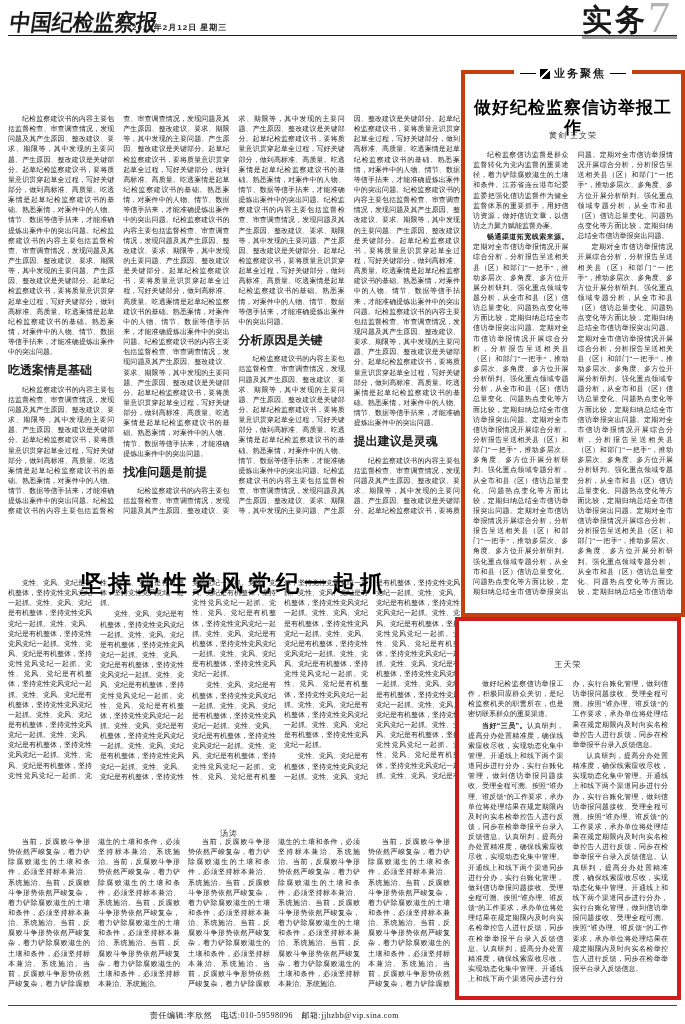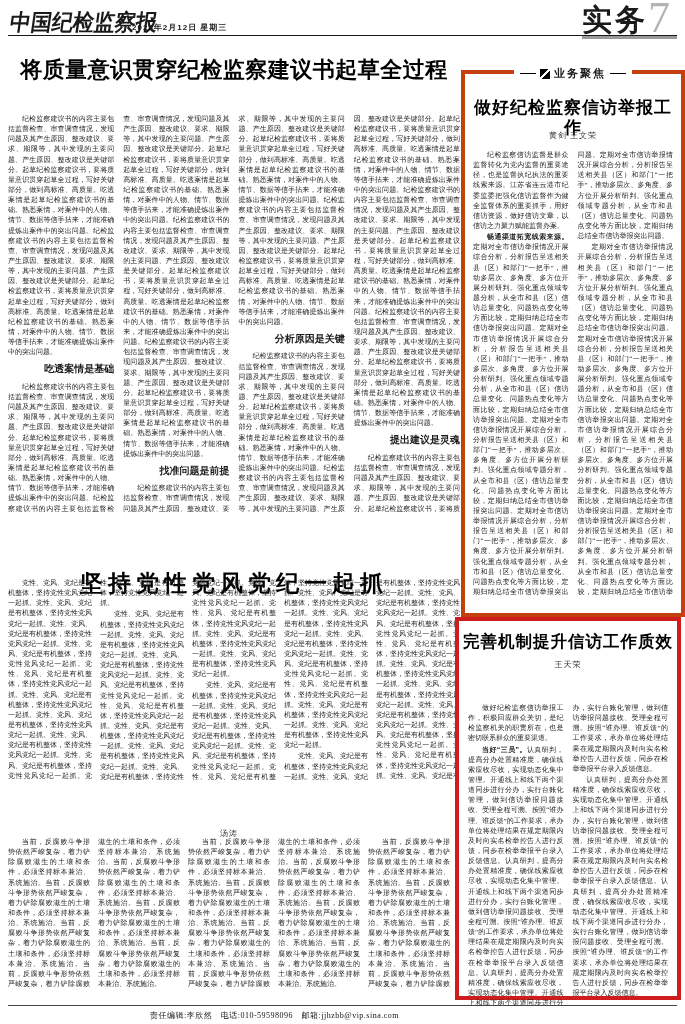--- a/index.html
+++ b/index.html
@@ -14,42 +14,42 @@
   .page-number{position:absolute;left:648px;top:-8px;font-size:44px;font-weight:400;color:#b4b4b4;}
   .mh-rule{position:absolute;left:8px;right:8px;top:35px;height:1px;background:#1a1a1a;}
   .sec-underline{position:absolute;left:582px;width:95px;top:36px;height:3px;background:#9a9a9a;}
   
   .headline{position:absolute;text-align:center;font-weight:900;color:#000;line-height:1.15;}
   .byline{position:absolute;text-align:center;font-size:8px;color:#333;letter-spacing:1px;}
   .body-cols{position:absolute;column-gap:9px;column-fill:auto;overflow:hidden;
              text-align:justify;font-size:7px;line-height:1.45;color:#1c1c1c;}
   .body-cols p{margin:0 0 1px 0;text-indent:2em;}
   .body-cols p b{font-family:"Liberation Sans",sans-serif;font-weight:700;}
-  .body-cols h4.sub{text-align:right;font-size:10px;margin:5px 0;font-weight:700;text-indent:0;
+  .body-cols h4.sub{text-align:left;font-size:12px;margin:5px 0;font-weight:700;text-indent:0;
              font-family:"Liberation Sans",sans-serif;break-inside:avoid;}
   
   .t-main{left:8px;top:57px;width:452px;font-size:22px;letter-spacing:0.5px;}
   .b-main{left:8px;top:96px;width:452px;}
   .c-main{left:8px;top:114px;width:452px;height:408px;column-count:4;}
   
   .biz-box{position:absolute;left:461px;top:70px;width:216px;height:539px;border:4px solid #c2410c;background:#fff;}
   .kicker{position:absolute;left:50%;top:-8px;transform:translateX(-50%);background:#fff;padding:0 6px;
           display:flex;align-items:center;gap:4px;white-space:nowrap;
           font-size:11px;font-weight:700;letter-spacing:2px;}
   .kick-dash{display:inline-block;width:16px;height:1px;background:#000;}
   .kick-icon{display:inline-block;width:10px;height:10px;background:#000;
           background-image:linear-gradient(135deg,transparent 42%,#fff 42%,#fff 58%,transparent 58%);}
   .t-biz{left:8px;top:24px;width:200px;font-size:17px;letter-spacing:1px;}
   .b-biz{left:8px;top:56px;width:200px;}
   .c-biz{left:8px;top:76px;width:200px;height:452px;column-count:2;}
   
   .red-box{position:absolute;left:455px;top:617px;width:218px;height:375px;border:4px solid #cf1d1d;background:#fff;}
   .t-red{left:4px;top:12px;width:210px;font-size:16.5px;letter-spacing:1px;}
   .b-red{left:4px;top:38px;width:210px;}
-  .c-red{left:9px;top:58px;width:200px;height:306px;column-count:2;margin-top:24px;}
+  .c-red{left:9px;top:58px;width:200px;height:306px;column-count:2;}
   
   .t-party{left:8px;top:531px;width:452px;font-size:23px;letter-spacing:5px;margin-top:40px;}
   .b-party{left:8px;top:562px;width:452px;}
   .c-party{left:8px;top:578px;width:452px;height:208px;column-count:5;column-gap:8px;}
   
   .t-soil{left:8px;top:793px;width:442px;font-size:21px;letter-spacing:2px;}
   .b-soil{left:8px;top:821px;width:442px;margin-top:7px;}
   .c-soil{left:8px;top:837px;width:442px;height:153px;column-count:5;column-gap:8px;}
   
   .footer-rule{position:absolute;left:8px;right:8px;top:1005px;height:1px;background:#444;}
@@ -61,21 +61,20 @@
 
 <div class="page">
 
   <div class="logo">中国纪检监察报</div>
   <div class="mh-date">2025年2月12日  星期三</div>
   <div class="section-label">实务</div>
   <div class="page-number">7</div>
   <div class="mh-rule"></div>
   <div class="sec-underline"></div>
 
-  <div class="headline t-main">将质量意识贯穿纪检监察建议书起草全过程</div>
   <div class="body-cols c-main">
       <p>纪检监察建议书的内容主要包括监督检查、审查调查情况，发现问题及其产生原因、整改建议、要求、期限等，其中发现的主要问题、产生原因、整改建议是关键部分。起草纪检监察建议书，要将质量意识贯穿起草全过程，写好关键部分，做到高标准、高质量。吃透案情是起草纪检监察建议书的基础。熟悉案情，对案件中的人物、情节、数据等信手拈来，才能准确提炼出案件中的突出问题。纪检监察建议书的内容主要包括监督检查、审查调查情况，发现问题及其产生原因、整改建议、要求、期限等，其中发现的主要问题、产生原因、整改建议是关键部分。起草纪检监察建议书，要将质量意识贯穿起草全过程，写好关键部分，做到高标准、高质量。吃透案情是起草纪检监察建议书的基础。熟悉案情，对案件中的人物、情节、数据等信手拈来，才能准确提炼出案件中的突出问题。</p>
       <h4 class="sub">吃透案情是基础</h4>
       <p>纪检监察建议书的内容主要包括监督检查、审查调查情况，发现问题及其产生原因、整改建议、要求、期限等，其中发现的主要问题、产生原因、整改建议是关键部分。起草纪检监察建议书，要将质量意识贯穿起草全过程，写好关键部分，做到高标准、高质量。吃透案情是起草纪检监察建议书的基础。熟悉案情，对案件中的人物、情节、数据等信手拈来，才能准确提炼出案件中的突出问题。纪检监察建议书的内容主要包括监督检查、审查调查情况，发现问题及其产生原因、整改建议、要求、期限等，其中发现的主要问题、产生原因、整改建议是关键部分。起草纪检监察建议书，要将质量意识贯穿起草全过程，写好关键部分，做到高标准、高质量。吃透案情是起草纪检监察建议书的基础。熟悉案情，对案件中的人物、情节、数据等信手拈来，才能准确提炼出案件中的突出问题。纪检监察建议书的内容主要包括监督检查、审查调查情况，发现问题及其产生原因、整改建议、要求、期限等，其中发现的主要问题、产生原因、整改建议是关键部分。起草纪检监察建议书，要将质量意识贯穿起草全过程，写好关键部分，做到高标准、高质量。吃透案情是起草纪检监察建议书的基础。熟悉案情，对案件中的人物、情节、数据等信手拈来，才能准确提炼出案件中的突出问题。纪检监察建议书的内容主要包括监督检查、审查调查情况，发现问题及其产生原因、整改建议、要求、期限等，其中发现的主要问题、产生原因、整改建议是关键部分。起草纪检监察建议书，要将质量意识贯穿起草全过程，写好关键部分，做到高标准、高质量。吃透案情是起草纪检监察建议书的基础。熟悉案情，对案件中的人物、情节、数据等信手拈来，才能准确提炼出案件中的突出问题。</p>
       <h4 class="sub">找准问题是前提</h4>
       <p>纪检监察建议书的内容主要包括监督检查、审查调查情况，发现问题及其产生原因、整改建议、要求、期限等，其中发现的主要问题、产生原因、整改建议是关键部分。起草纪检监察建议书，要将质量意识贯穿起草全过程，写好关键部分，做到高标准、高质量。吃透案情是起草纪检监察建议书的基础。熟悉案情，对案件中的人物、情节、数据等信手拈来，才能准确提炼出案件中的突出问题。纪检监察建议书的内容主要包括监督检查、审查调查情况，发现问题及其产生原因、整改建议、要求、期限等，其中发现的主要问题、产生原因、整改建议是关键部分。起草纪检监察建议书，要将质量意识贯穿起草全过程，写好关键部分，做到高标准、高质量。吃透案情是起草纪检监察建议书的基础。熟悉案情，对案件中的人物、情节、数据等信手拈来，才能准确提炼出案件中的突出问题。</p>
       <h4 class="sub">分析原因是关键</h4>
       <p>纪检监察建议书的内容主要包括监督检查、审查调查情况，发现问题及其产生原因、整改建议、要求、期限等，其中发现的主要问题、产生原因、整改建议是关键部分。起草纪检监察建议书，要将质量意识贯穿起草全过程，写好关键部分，做到高标准、高质量。吃透案情是起草纪检监察建议书的基础。熟悉案情，对案件中的人物、情节、数据等信手拈来，才能准确提炼出案件中的突出问题。纪检监察建议书的内容主要包括监督检查、审查调查情况，发现问题及其产生原因、整改建议、要求、期限等，其中发现的主要问题、产生原因、整改建议是关键部分。起草纪检监察建议书，要将质量意识贯穿起草全过程，写好关键部分，做到高标准、高质量。吃透案情是起草纪检监察建议书的基础。熟悉案情，对案件中的人物、情节、数据等信手拈来，才能准确提炼出案件中的突出问题。纪检监察建议书的内容主要包括监督检查、审查调查情况，发现问题及其产生原因、整改建议、要求、期限等，其中发现的主要问题、产生原因、整改建议是关键部分。起草纪检监察建议书，要将质量意识贯穿起草全过程，写好关键部分，做到高标准、高质量。吃透案情是起草纪检监察建议书的基础。熟悉案情，对案件中的人物、情节、数据等信手拈来，才能准确提炼出案件中的突出问题。纪检监察建议书的内容主要包括监督检查、审查调查情况，发现问题及其产生原因、整改建议、要求、期限等，其中发现的主要问题、产生原因、整改建议是关键部分。起草纪检监察建议书，要将质量意识贯穿起草全过程，写好关键部分，做到高标准、高质量。吃透案情是起草纪检监察建议书的基础。熟悉案情，对案件中的人物、情节、数据等信手拈来，才能准确提炼出案件中的突出问题。</p>
       <h4 class="sub">提出建议是灵魂</h4>
       <p>纪检监察建议书的内容主要包括监督检查、审查调查情况，发现问题及其产生原因、整改建议、要求、期限等，其中发现的主要问题、产生原因、整改建议是关键部分。起草纪检监察建议书，要将质量意识贯穿起草全过程，写好关键部分，做到高标准、高质量。吃透案情是起草纪检监察建议书的基础。熟悉案情，对案件中的人物、情节、数据等信手拈来，才能准确提炼出案件中的突出问题。纪检监察建议书的内容主要包括监督检查、审查调查情况，发现问题及其产生原因、整改建议、要求、期限等，其中发现的主要问题、产生原因、整改建议是关键部分。起草纪检监察建议书，要将质量意识贯穿起草全过程，写好关键部分，做到高标准、高质量。吃透案情是起草纪检监察建议书的基础。熟悉案情，对案件中的人物、情节、数据等信手拈来，才能准确提炼出案件中的突出问题。纪检监察建议书的内容主要包括监督检查、审查调查情况，发现问题及其产生原因、整改建议、要求、期限等，其中发现的主要问题、产生原因、整改建议是关键部分。起草纪检监察建议书，要将质量意识贯穿起草全过程，写好关键部分，做到高标准、高质量。吃透案情是起草纪检监察建议书的基础。熟悉案情，对案件中的人物、情节、数据等信手拈来，才能准确提炼出案件中的突出问题。纪检监察建议书的内容主要包括监督检查、审查调查情况，发现问题及其产生原因、整改建议、要求、期限等，其中发现的主要问题、产生原因、整改建议是关键部分。起草纪检监察建议书，要将质量意识贯穿起草全过程，写好关键部分，做到高标准、高质量。吃透案情是起草纪检监察建议书的基础。熟悉案情，对案件中的人物、情节、数据等信手拈来，才能准确提炼出案件中的突出问题。纪检监察建议书的内容主要包括监督检查、审查调查情况，发现问题及其产生原因、整改建议、要求、期限等，其中发现的主要问题、产生原因、整改建议是关键部分。起草纪检监察建议书，要将质量意识贯穿起草全过程，写好关键部分，做到高标准、高质量。吃透案情是起草纪检监察建议书的基础。熟悉案情，对案件中的人物、情节、数据等信手拈来，才能准确提炼出案件中的突出问题。</p>
@@ -84,21 +83,21 @@
   <div class="biz-box">
     <div class="kicker">
       <span class="kick-dash"></span>
       <span class="kick-icon"></span>
       <span>业务聚焦</span>
       <span class="kick-dash"></span>
     </div>
     <div class="headline t-biz">做好纪检监察信访举报工作</div>
     <div class="byline b-biz">黄剑 王文荣</div>
     <div class="body-cols c-biz">
-        <p>纪检监察信访监督是群众监督转化为党内监督的重要途径，也是监督执纪执法的重要线索来源。江苏省连云港市纪委监委把强化信访监督作为健全监督体系的重要抓手，用好信访资源，做好信访文章，以信访之力聚力赋能监督办案。</p>
+        <p>纪检监察信访监督是群众监督转化为党内监督的重要途径，着力铲除腐败滋生的土壤和条件。江苏省连云港市纪委监委把强化信访监督作为健全监督体系的重要抓手，用好信访资源，做好信访文章，以信访之力聚力赋能监督办案。</p>
         <p><b>畅通渠道拓宽线索来源。</b>定期对全市信访举报情况开展综合分析，分析报告呈送相关县（区）和部门“一把手”，推动多层次、多角度、多方位开展分析研判。强化重点领域专题分析，从全市和县（区）信访总量变化、问题热点变化等方面比较，定期归纳总结全市信访举报突出问题。定期对全市信访举报情况开展综合分析，分析报告呈送相关县（区）和部门“一把手”，推动多层次、多角度、多方位开展分析研判。强化重点领域专题分析，从全市和县（区）信访总量变化、问题热点变化等方面比较，定期归纳总结全市信访举报突出问题。定期对全市信访举报情况开展综合分析，分析报告呈送相关县（区）和部门“一把手”，推动多层次、多角度、多方位开展分析研判。强化重点领域专题分析，从全市和县（区）信访总量变化、问题热点变化等方面比较，定期归纳总结全市信访举报突出问题。定期对全市信访举报情况开展综合分析，分析报告呈送相关县（区）和部门“一把手”，推动多层次、多角度、多方位开展分析研判。强化重点领域专题分析，从全市和县（区）信访总量变化、问题热点变化等方面比较，定期归纳总结全市信访举报突出问题。定期对全市信访举报情况开展综合分析，分析报告呈送相关县（区）和部门“一把手”，推动多层次、多角度、多方位开展分析研判。强化重点领域专题分析，从全市和县（区）信访总量变化、问题热点变化等方面比较，定期归纳总结全市信访举报突出问题。</p>
         <p>定期对全市信访举报情况开展综合分析，分析报告呈送相关县（区）和部门“一把手”，推动多层次、多角度、多方位开展分析研判。强化重点领域专题分析，从全市和县（区）信访总量变化、问题热点变化等方面比较，定期归纳总结全市信访举报突出问题。定期对全市信访举报情况开展综合分析，分析报告呈送相关县（区）和部门“一把手”，推动多层次、多角度、多方位开展分析研判。强化重点领域专题分析，从全市和县（区）信访总量变化、问题热点变化等方面比较，定期归纳总结全市信访举报突出问题。定期对全市信访举报情况开展综合分析，分析报告呈送相关县（区）和部门“一把手”，推动多层次、多角度、多方位开展分析研判。强化重点领域专题分析，从全市和县（区）信访总量变化、问题热点变化等方面比较，定期归纳总结全市信访举报突出问题。定期对全市信访举报情况开展综合分析，分析报告呈送相关县（区）和部门“一把手”，推动多层次、多角度、多方位开展分析研判。强化重点领域专题分析，从全市和县（区）信访总量变化、问题热点变化等方面比较，定期归纳总结全市信访举报突出问题。定期对全市信访举报情况开展综合分析，分析报告呈送相关县（区）和部门“一把手”，推动多层次、多角度、多方位开展分析研判。强化重点领域专题分析，从全市和县（区）信访总量变化、问题热点变化等方面比较，定期归纳总结全市信访举报突出问题。</p>
       </div>
   </div>
 
   <div class="headline t-party">坚持党性党风党纪一起抓</div>
   <div class="body-cols c-party">
       <p>党性、党风、党纪是有机整体，坚持党性党风党纪一起抓。党性、党风、党纪是有机整体，坚持党性党风党纪一起抓。党性、党风、党纪是有机整体，坚持党性党风党纪一起抓。党性、党风、党纪是有机整体，坚持党性党风党纪一起抓。党性、党风、党纪是有机整体，坚持党性党风党纪一起抓。党性、党风、党纪是有机整体，坚持党性党风党纪一起抓。党性、党风、党纪是有机整体，坚持党性党风党纪一起抓。党性、党风、党纪是有机整体，坚持党性党风党纪一起抓。党性、党风、党纪是有机整体，坚持党性党风党纪一起抓。党性、党风、党纪是有机整体，坚持党性党风党纪一起抓。</p>
       <p>党性、党风、党纪是有机整体，坚持党性党风党纪一起抓。党性、党风、党纪是有机整体，坚持党性党风党纪一起抓。党性、党风、党纪是有机整体，坚持党性党风党纪一起抓。党性、党风、党纪是有机整体，坚持党性党风党纪一起抓。党性、党风、党纪是有机整体，坚持党性党风党纪一起抓。党性、党风、党纪是有机整体，坚持党性党风党纪一起抓。党性、党风、党纪是有机整体，坚持党性党风党纪一起抓。党性、党风、党纪是有机整体，坚持党性党风党纪一起抓。党性、党风、党纪是有机整体，坚持党性党风党纪一起抓。党性、党风、党纪是有机整体，坚持党性党风党纪一起抓。党性、党风、党纪是有机整体，坚持党性党风党纪一起抓。党性、党风、党纪是有机整体，坚持党性党风党纪一起抓。</p>
       <p>党性、党风、党纪是有机整体，坚持党性党风党纪一起抓。党性、党风、党纪是有机整体，坚持党性党风党纪一起抓。党性、党风、党纪是有机整体，坚持党性党风党纪一起抓。党性、党风、党纪是有机整体，坚持党性党风党纪一起抓。党性、党风、党纪是有机整体，坚持党性党风党纪一起抓。党性、党风、党纪是有机整体，坚持党性党风党纪一起抓。党性、党风、党纪是有机整体，坚持党性党风党纪一起抓。党性、党风、党纪是有机整体，坚持党性党风党纪一起抓。党性、党风、党纪是有机整体，坚持党性党风党纪一起抓。党性、党风、党纪是有机整体，坚持党性党风党纪一起抓。党性、党风、党纪是有机整体，坚持党性党风党纪一起抓。党性、党风、党纪是有机整体，坚持党性党风党纪一起抓。</p>
@@ -106,21 +105,20 @@
     </div>
 
   <div class="byline b-soil">汤涛</div>
   <div class="body-cols c-soil">
       <p>当前，反腐败斗争形势依然严峻复杂，着力铲除腐败滋生的土壤和条件，必须坚持标本兼治、系统施治。当前，反腐败斗争形势依然严峻复杂，着力铲除腐败滋生的土壤和条件，必须坚持标本兼治、系统施治。当前，反腐败斗争形势依然严峻复杂，着力铲除腐败滋生的土壤和条件，必须坚持标本兼治、系统施治。当前，反腐败斗争形势依然严峻复杂，着力铲除腐败滋生的土壤和条件，必须坚持标本兼治、系统施治。当前，反腐败斗争形势依然严峻复杂，着力铲除腐败滋生的土壤和条件，必须坚持标本兼治、系统施治。当前，反腐败斗争形势依然严峻复杂，着力铲除腐败滋生的土壤和条件，必须坚持标本兼治、系统施治。当前，反腐败斗争形势依然严峻复杂，着力铲除腐败滋生的土壤和条件，必须坚持标本兼治、系统施治。</p>
       <p>当前，反腐败斗争形势依然严峻复杂，着力铲除腐败滋生的土壤和条件，必须坚持标本兼治、系统施治。当前，反腐败斗争形势依然严峻复杂，着力铲除腐败滋生的土壤和条件，必须坚持标本兼治、系统施治。当前，反腐败斗争形势依然严峻复杂，着力铲除腐败滋生的土壤和条件，必须坚持标本兼治、系统施治。当前，反腐败斗争形势依然严峻复杂，着力铲除腐败滋生的土壤和条件，必须坚持标本兼治、系统施治。当前，反腐败斗争形势依然严峻复杂，着力铲除腐败滋生的土壤和条件，必须坚持标本兼治、系统施治。当前，反腐败斗争形势依然严峻复杂，着力铲除腐败滋生的土壤和条件，必须坚持标本兼治、系统施治。当前，反腐败斗争形势依然严峻复杂，着力铲除腐败滋生的土壤和条件，必须坚持标本兼治、系统施治。</p>
       <p>当前，反腐败斗争形势依然严峻复杂，着力铲除腐败滋生的土壤和条件，必须坚持标本兼治、系统施治。当前，反腐败斗争形势依然严峻复杂，着力铲除腐败滋生的土壤和条件，必须坚持标本兼治、系统施治。当前，反腐败斗争形势依然严峻复杂，着力铲除腐败滋生的土壤和条件，必须坚持标本兼治、系统施治。当前，反腐败斗争形势依然严峻复杂，着力铲除腐败滋生的土壤和条件，必须坚持标本兼治、系统施治。当前，反腐败斗争形势依然严峻复杂，着力铲除腐败滋生的土壤和条件，必须坚持标本兼治、系统施治。当前，反腐败斗争形势依然严峻复杂，着力铲除腐败滋生的土壤和条件，必须坚持标本兼治、系统施治。当前，反腐败斗争形势依然严峻复杂，着力铲除腐败滋生的土壤和条件，必须坚持标本兼治、系统施治。</p>
     </div>
 
   <div class="red-box">
-    <div class="headline t-red">完善机制提升信访工作质效</div>
     <div class="byline b-red">王天荣</div>
     <div class="body-cols c-red">
         <p>做好纪检监察信访举报工作，积极回应群众关切，是纪检监察机关的职责所在，也是密切联系群众的重要渠道。</p>
         <p><b>当好“三员”。</b>认真研判，提高分办处置精准度，确保线索应收尽收，实现动态化集中管理。开通线上和线下两个渠道同步进行分办，实行台账化管理，做到信访举报问题接收、受理全程可溯。按照“谁办理、谁反馈”的工作要求，承办单位将处理结果在规定期限内及时向实名检举控告人进行反馈，同步在检举举报平台录入反馈信息。认真研判，提高分办处置精准度，确保线索应收尽收，实现动态化集中管理。开通线上和线下两个渠道同步进行分办，实行台账化管理，做到信访举报问题接收、受理全程可溯。按照“谁办理、谁反馈”的工作要求，承办单位将处理结果在规定期限内及时向实名检举控告人进行反馈，同步在检举举报平台录入反馈信息。认真研判，提高分办处置精准度，确保线索应收尽收，实现动态化集中管理。开通线上和线下两个渠道同步进行分办，实行台账化管理，做到信访举报问题接收、受理全程可溯。按照“谁办理、谁反馈”的工作要求，承办单位将处理结果在规定期限内及时向实名检举控告人进行反馈，同步在检举举报平台录入反馈信息。</p>
         <p>认真研判，提高分办处置精准度，确保线索应收尽收，实现动态化集中管理。开通线上和线下两个渠道同步进行分办，实行台账化管理，做到信访举报问题接收、受理全程可溯。按照“谁办理、谁反馈”的工作要求，承办单位将处理结果在规定期限内及时向实名检举控告人进行反馈，同步在检举举报平台录入反馈信息。认真研判，提高分办处置精准度，确保线索应收尽收，实现动态化集中管理。开通线上和线下两个渠道同步进行分办，实行台账化管理，做到信访举报问题接收、受理全程可溯。按照“谁办理、谁反馈”的工作要求，承办单位将处理结果在规定期限内及时向实名检举控告人进行反馈，同步在检举举报平台录入反馈信息。</p>
       </div>
   </div>
 
   <div class="footer-rule"></div>
   <div class="footer-text">责任编辑:李欣然　电话:010-59598096　邮箱:jjhzbb@vip.sina.com</div>

